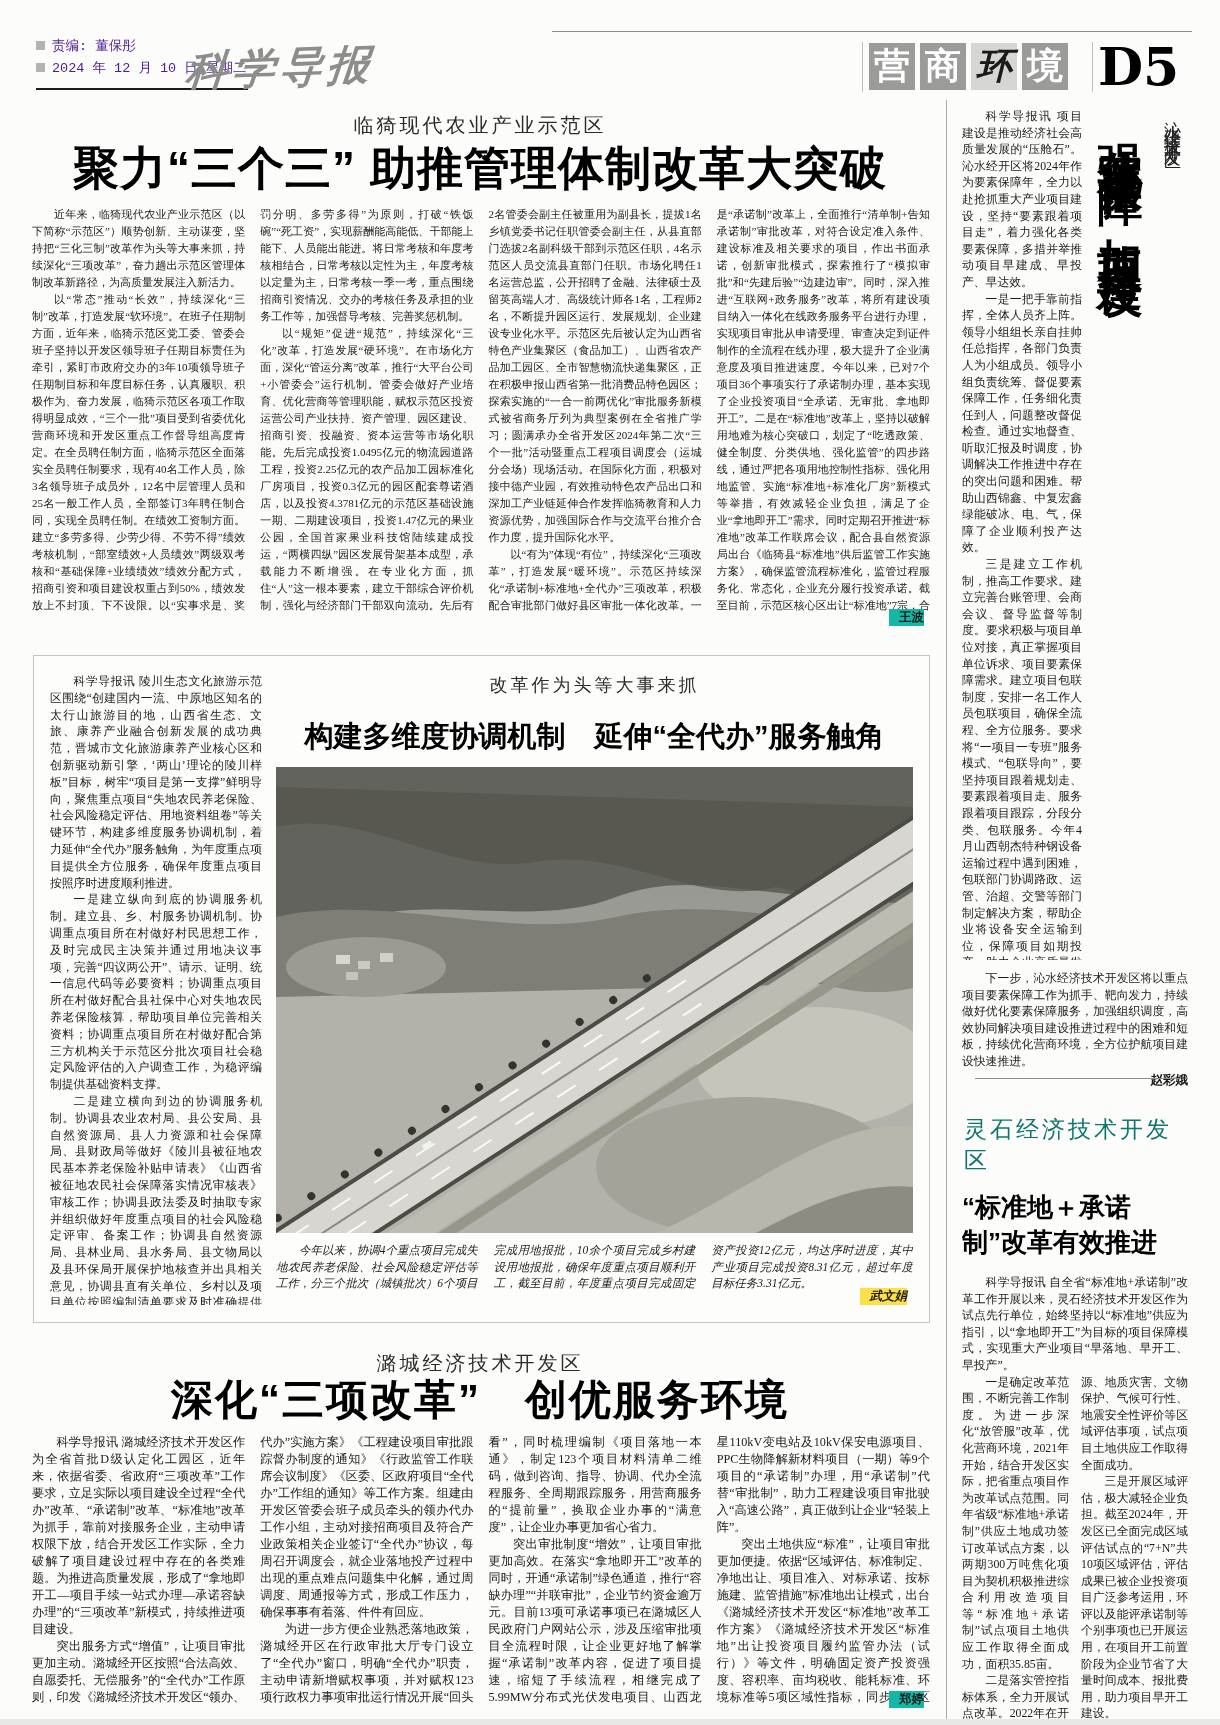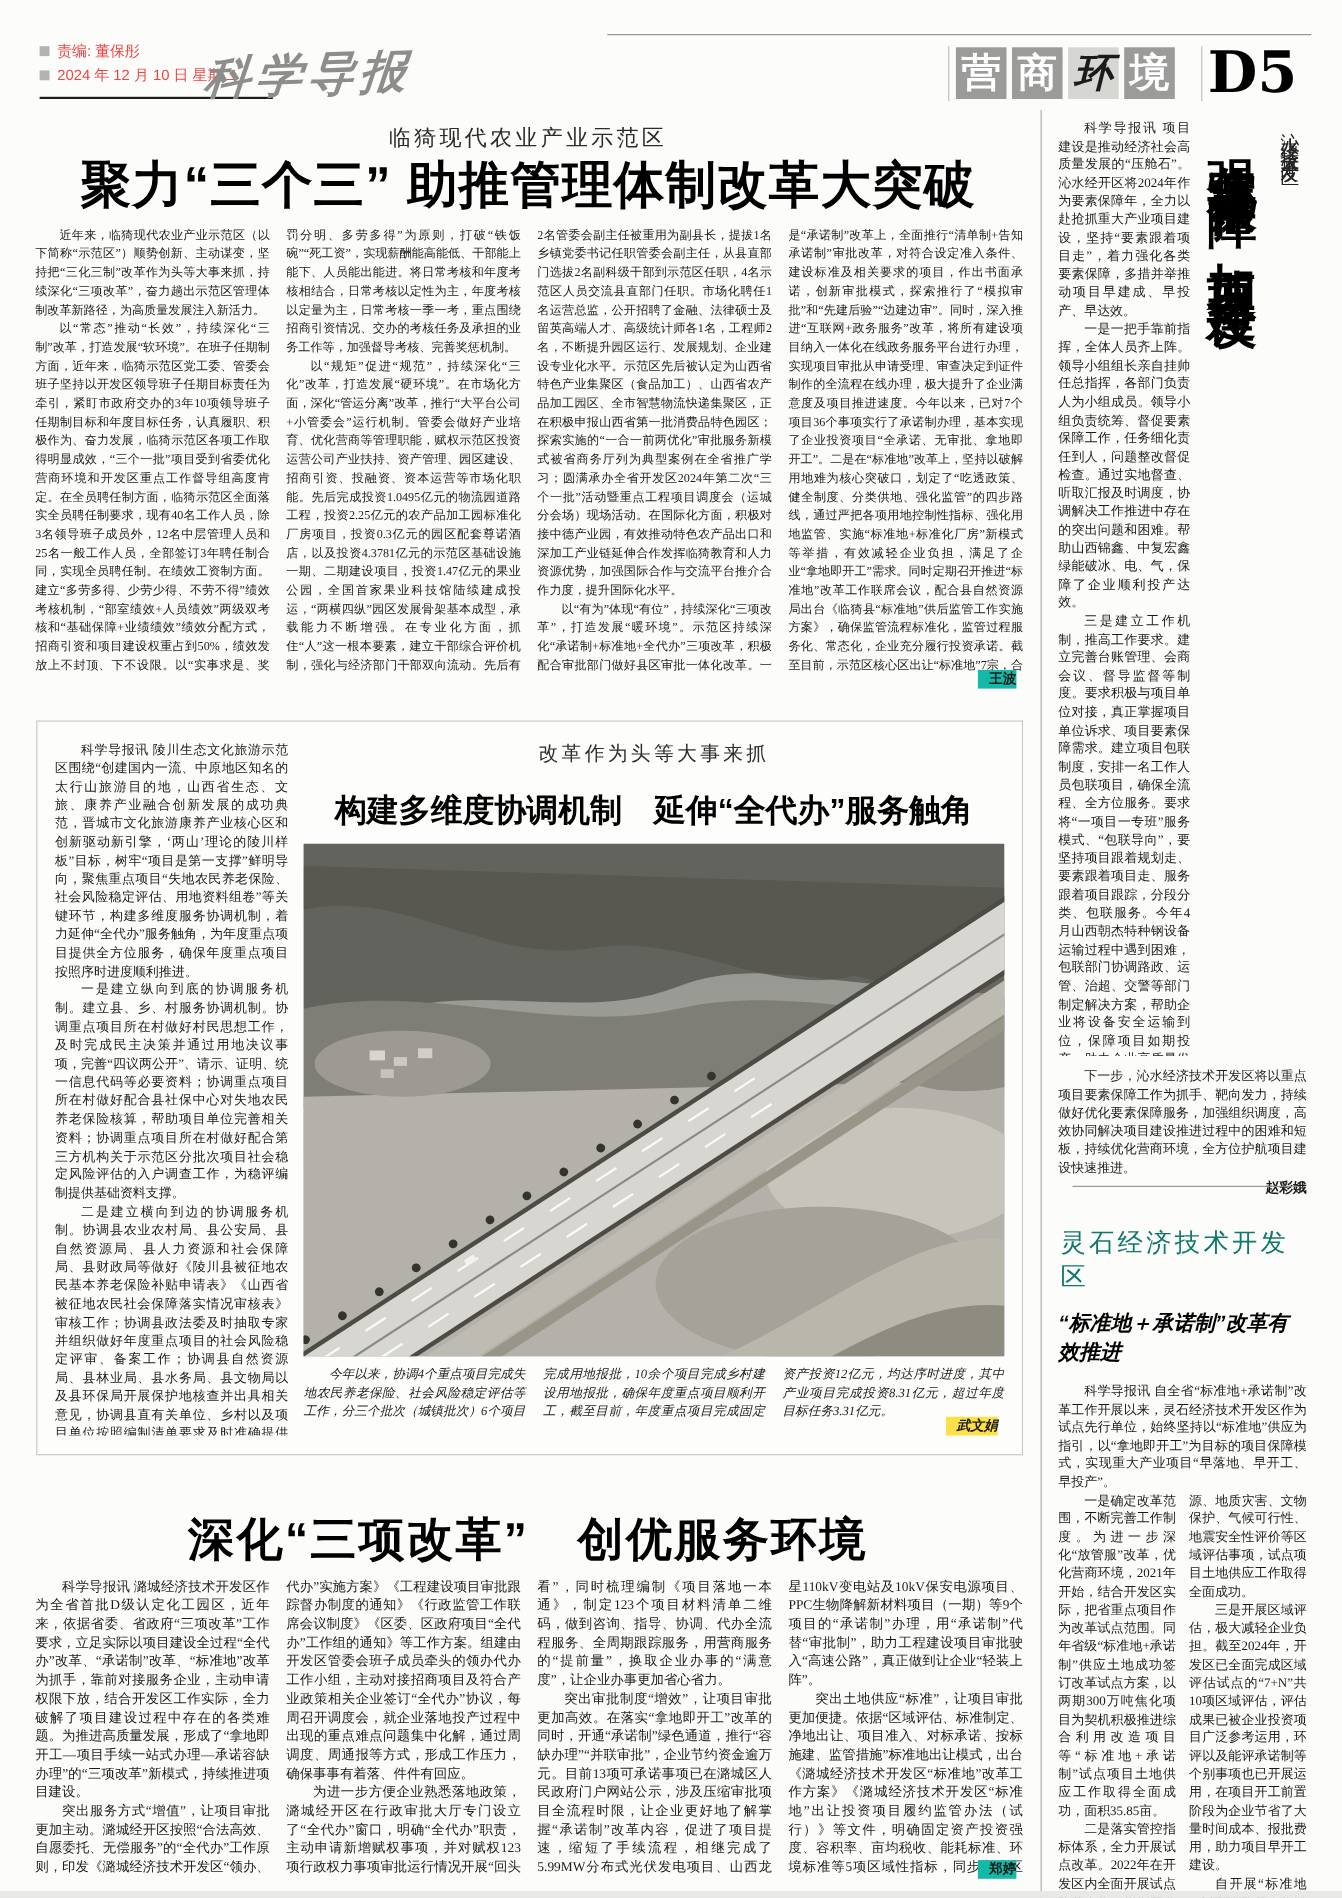--- a/index.html
+++ b/index.html
@@ -1,20 +1,20 @@
 <!DOCTYPE html>
 <html><head>
 <meta charset="utf-8">
 <style>
   html,body{margin:0;padding:0;background:#d8d8d5;}
   .page{position:relative;width:1220px;height:1725px;margin:0 auto;background:#fcfcfa;overflow:hidden;
         color:#1a1a1a;font-family:"Liberation Serif",serif;}
   
-  .hdr-left{position:absolute;left:36px;top:36px;font-family:Liberation Sans, sans-serif;
-            font-size:13.5px;line-height:22px;color:#ef4444;}
+  .hdr-left{position:absolute;left:36px;top:36px;font-family:Liberation Mono, monospace;
+            font-size:13.5px;line-height:22px;color:#4c1d95;}
   .sq{display:inline-block;width:9px;height:9px;background:#b3b3b0;margin-right:7px;}
   .hdr-underline{position:absolute;left:36px;top:88px;width:212px;height:2px;background:#1c1c1c;}
   .masthead{position:absolute;left:186px;top:40px;font-family:"DejaVu Serif",serif;font-style:italic;
             font-weight:bold;font-size:42px;color:#8d8d8b;letter-spacing:5px;
             transform:skewX(-7deg) rotate(-2deg);}
   .hdr-topline{position:absolute;left:552px;top:31px;width:640px;height:1px;background:#8c8c8c;}
   .hdr-vrule{position:absolute;top:42px;width:1px;height:50px;background:#bdbdbb;}
   .section-boxes{position:absolute;left:869px;top:43px;display:flex;gap:5px;}
   .sbox{width:46px;height:47px;background:#9b9b99;color:#fff;display:flex;align-items:center;
         justify-content:center;font-family:"Liberation Sans",sans-serif;font-weight:bold;font-size:36px;}
@@ -62,22 +62,22 @@
   .sb-headline{writing-mode:vertical-rl;font-family:"Liberation Sans",sans-serif;font-weight:900;
                font-size:45px;color:#000;letter-spacing:7px;height:850px;width:60px;line-height:60px;}
   .sb-kicker{writing-mode:vertical-rl;font-family:"Liberation Sans",sans-serif;font-size:17px;
              letter-spacing:4px;color:#222;height:230px;width:26px;}
   .sb-tail{margin-top:10px;font-size:11.8px;line-height:16.6px;text-align:justify;}
   .sb-byline{text-align:right;font-weight:bold;font-size:12.5px;margin-top:2px;}
   .sb-divider{position:absolute;left:975px;top:1078px;width:206px;height:1px;background:#8e8e8c;}
   .sb-bottom{position:absolute;left:962px;top:1106px;width:226px;height:619px;overflow:hidden;}
   .sb-bottom .kicker4{font-family:"Liberation Sans",sans-serif;font-size:23px;letter-spacing:3px;
                       color:#0f766e;margin:8px 0 14px 2px;}
-  .sb-bottom .headline4{font-family:"Liberation Sans",sans-serif;font-weight:900;font-size:19px;
-                        color:#000;margin-bottom:14px;font-style:italic;}
+  .sb-bottom .headline4{font-family:"Liberation Sans",sans-serif;font-weight:900;font-size:26px;
+                        color:#000;margin-bottom:14px;}
   .sb-bottom .sb-body{position:relative;height:500px;overflow:hidden;font-size:11.8px;
                       line-height:16.6px;text-align:justify;}
   .twocol{column-count:2;column-gap:12px;}
   .page-edge{position:absolute;left:0;bottom:0;width:100%;height:6px;background:#e8e8e5;}
 </style>
 </head>
 <body>
 
 <div class="page">
 
@@ -196,20 +196,21 @@
       </svg>
       <div class="caption-wrap">
         <div class="caption-cols">
           <p class="para">今年以来，协调4个重点项目完成失地农民养老保险、社会风险稳定评估等工作，分三个批次（城镇批次）6个项目完成用地报批，10余个项目完成乡村建设用地报批，确保年度重点项目顺利开工，截至目前，年度重点项目完成固定资产投资12亿元，均达序时进度，其中产业项目完成投资8.31亿元，超过年度目标任务3.31亿元。</p>
         </div>
         <span class="byline-abs" style="background:#fde047;">武文娟</span>
       </div>
     </div>
   </div>
 
+  <div class="kicker kicker3">潞城经济技术开发区</div>
   <div class="headline headline3">深化“三项改革”　创优服务环境</div>
   <div class="bottom-body-wrap">
     <div class="cols">
       <p class="para">科学导报讯 潞城经济技术开发区作为全省首批D级认定化工园区，近年来，依据省委、省政府“三项改革”工作要求，立足实际以项目建设全过程“全代办”改革、“承诺制”改革、“标准地”改革为抓手，靠前对接服务企业，主动申请权限下放，结合开发区工作实际，全力破解了项目建设过程中存在的各类难题。为推进高质量发展，形成了“拿地即开工—项目手续一站式办理—承诺容缺办理”的“三项改革”新模式，持续推进项目建设。</p>
       <p class="para">突出服务方式“增值”，让项目审批更加主动。潞城经开区按照“合法高效、自愿委托、无偿服务”的“全代办”工作原则，印发《潞城经济技术开发区“领办、代办”实施方案》《工程建设项目审批跟踪督办制度的通知》《行政监管工作联席会议制度》《区委、区政府项目“全代办”工作组的通知》等工作方案。组建由开发区管委会班子成员牵头的领办代办工作小组，主动对接招商项目及符合产业政策相关企业签订“全代办”协议，每周召开调度会，就企业落地投产过程中出现的重点难点问题集中化解，通过周调度、周通报等方式，形成工作压力，确保事事有着落、件件有回应。</p>
       <p class="para">为进一步方便企业熟悉落地政策，潞城经开区在行政审批大厅专门设立了“全代办”窗口，明确“全代办”职责，主动申请新增赋权事项，并对赋权123项行政权力事项审批运行情况开展“回头看”，同时梳理编制《项目落地一本通》，制定123个项目材料清单二维码，做到咨询、指导、协调、代办全流程服务、全周期跟踪服务，用营商服务的“提前量”，换取企业办事的“满意度”，让企业办事更加省心省力。</p>
       <p class="para">突出审批制度“增效”，让项目审批更加高效。在落实“拿地即开工”改革的同时，开通“承诺制”绿色通道，推行“容缺办理”“并联审批”，企业节约资金逾万元。目前13项可承诺事项已在潞城区人民政府门户网站公示，涉及压缩审批项目全流程时限，让企业更好地了解掌握“承诺制”改革内容，促进了项目提速，缩短了手续流程，相继完成了5.99MW分布式光伏发电项目、山西龙星110kV变电站及10kV保安电源项目、PPC生物降解新材料项目（一期）等9个项目的“承诺制”办理，用“承诺制”代替“审批制”，助力工程建设项目审批驶入“高速公路”，真正做到让企业“轻装上阵”。</p>
       <p class="para">突出土地供应“标准”，让项目审批更加便捷。依据“区域评估、标准制定、净地出让、项目准入、对标承诺、按标施建、监管措施”标准地出让模式，出台《潞城经济技术开发区“标准地”改革工作方案》《潞城经济技术开发区“标准地”出让投资项目履约监管办法（试行）》等文件，明确固定资产投资强度、容积率、亩均税收、能耗标准、环境标准等5项区域性指标，同步完成区域气候等“7+1”区域评估，确保“标准地”供应。2024年度出让土地3宗，全部按“标准地”方式供应，极大减轻企业负担。</p>
 
     </div>

